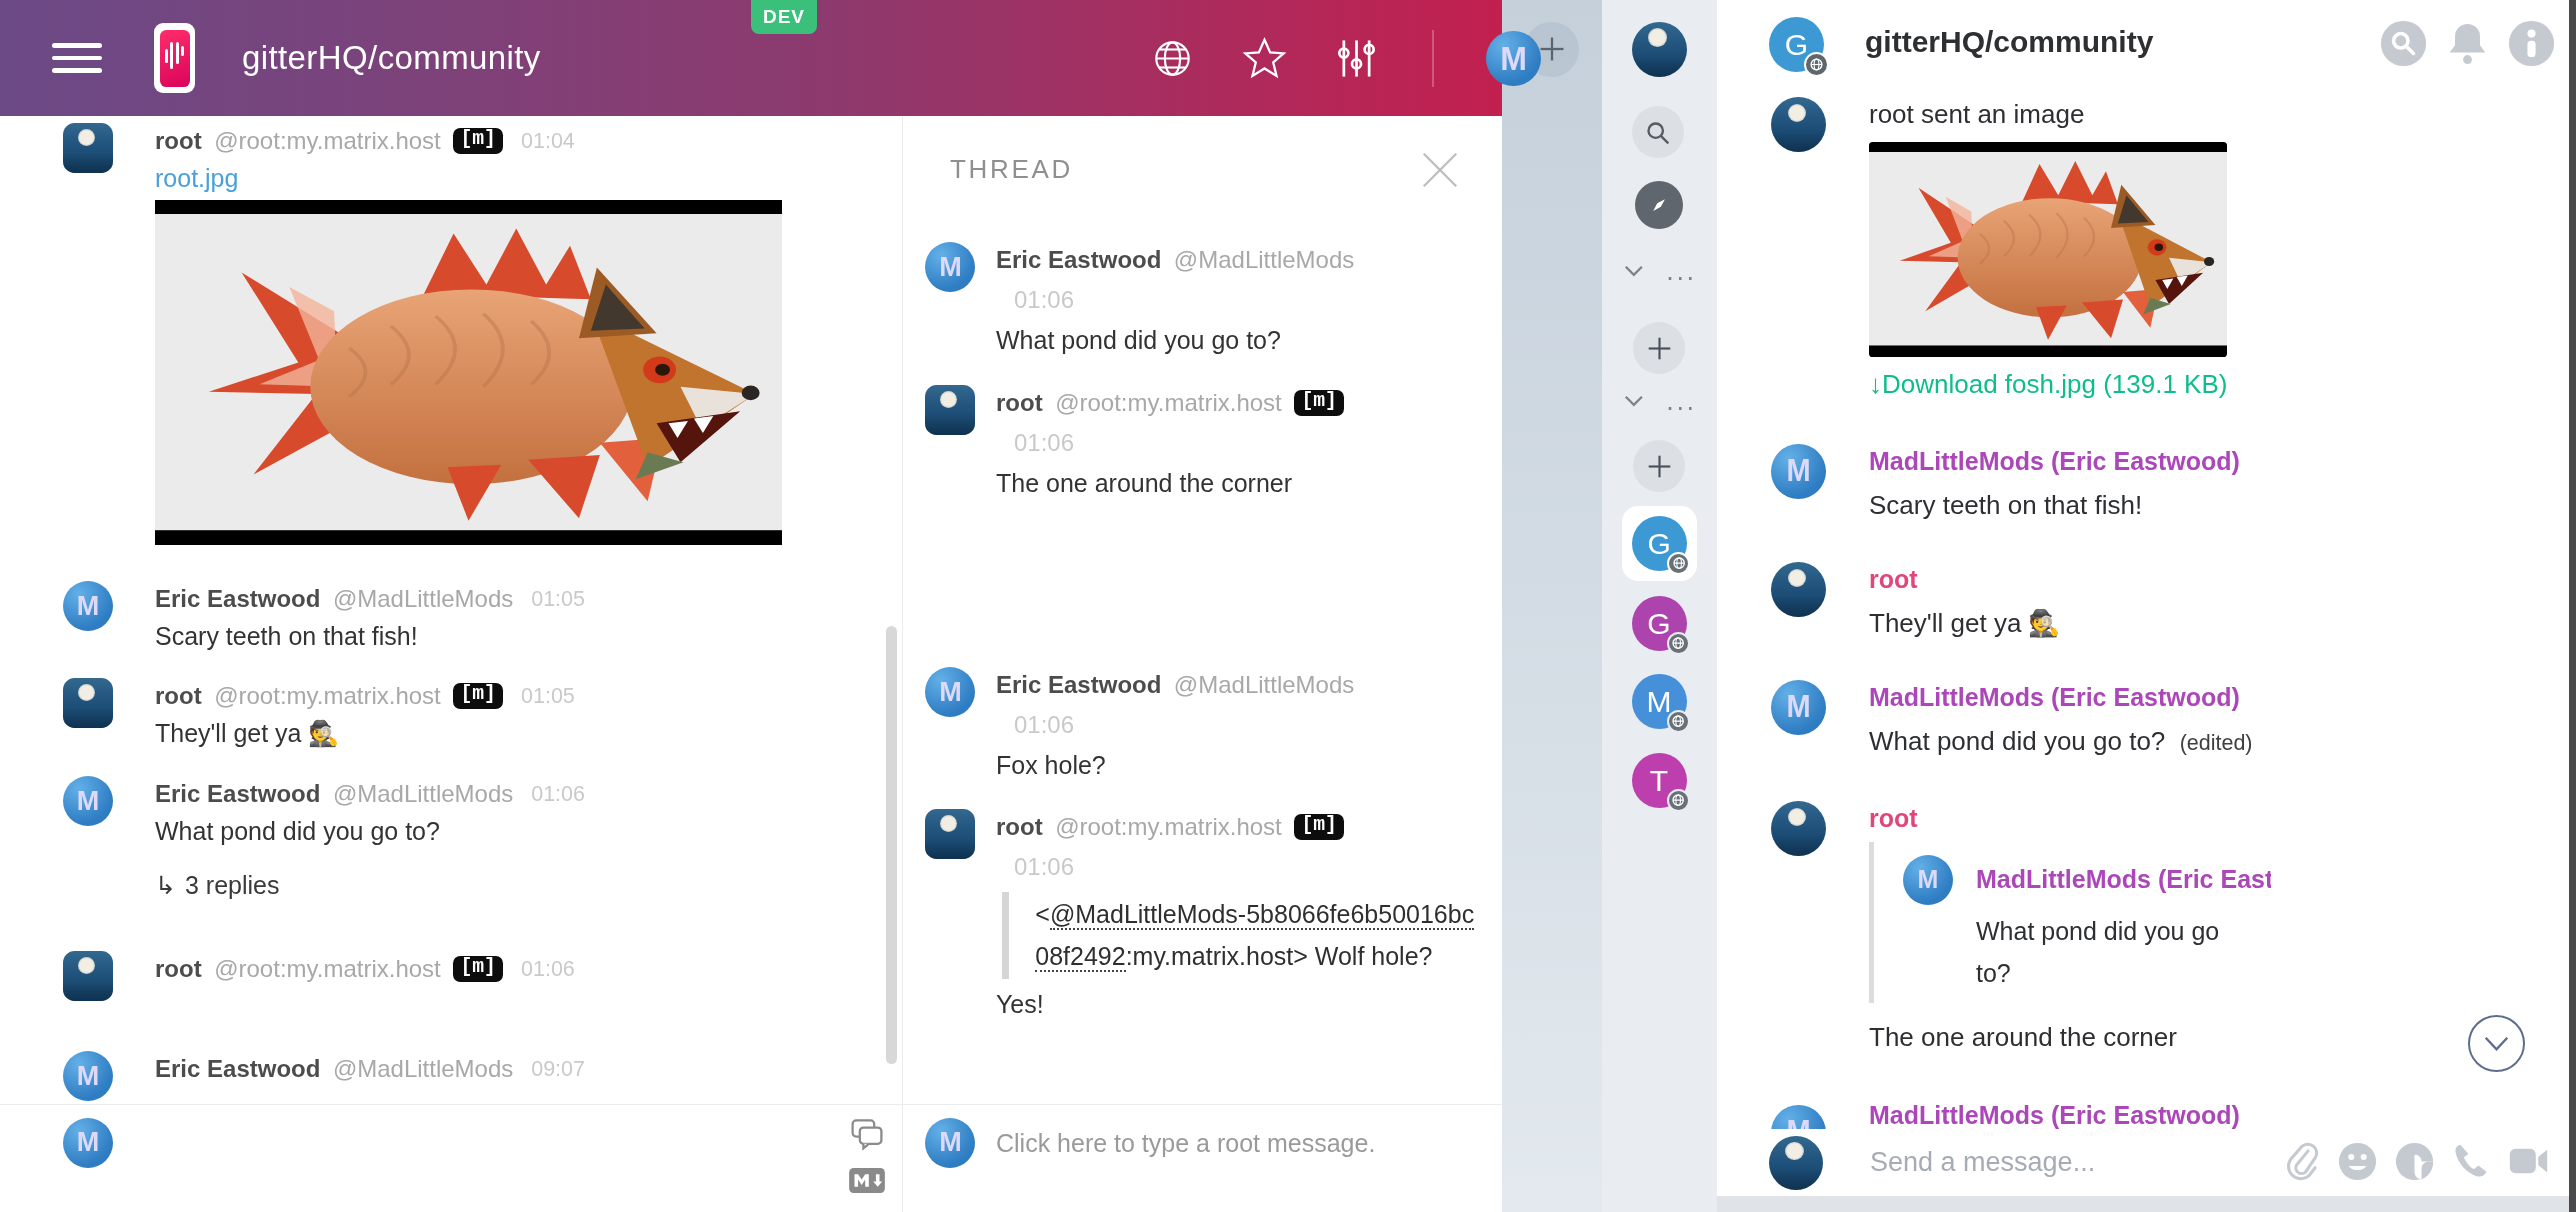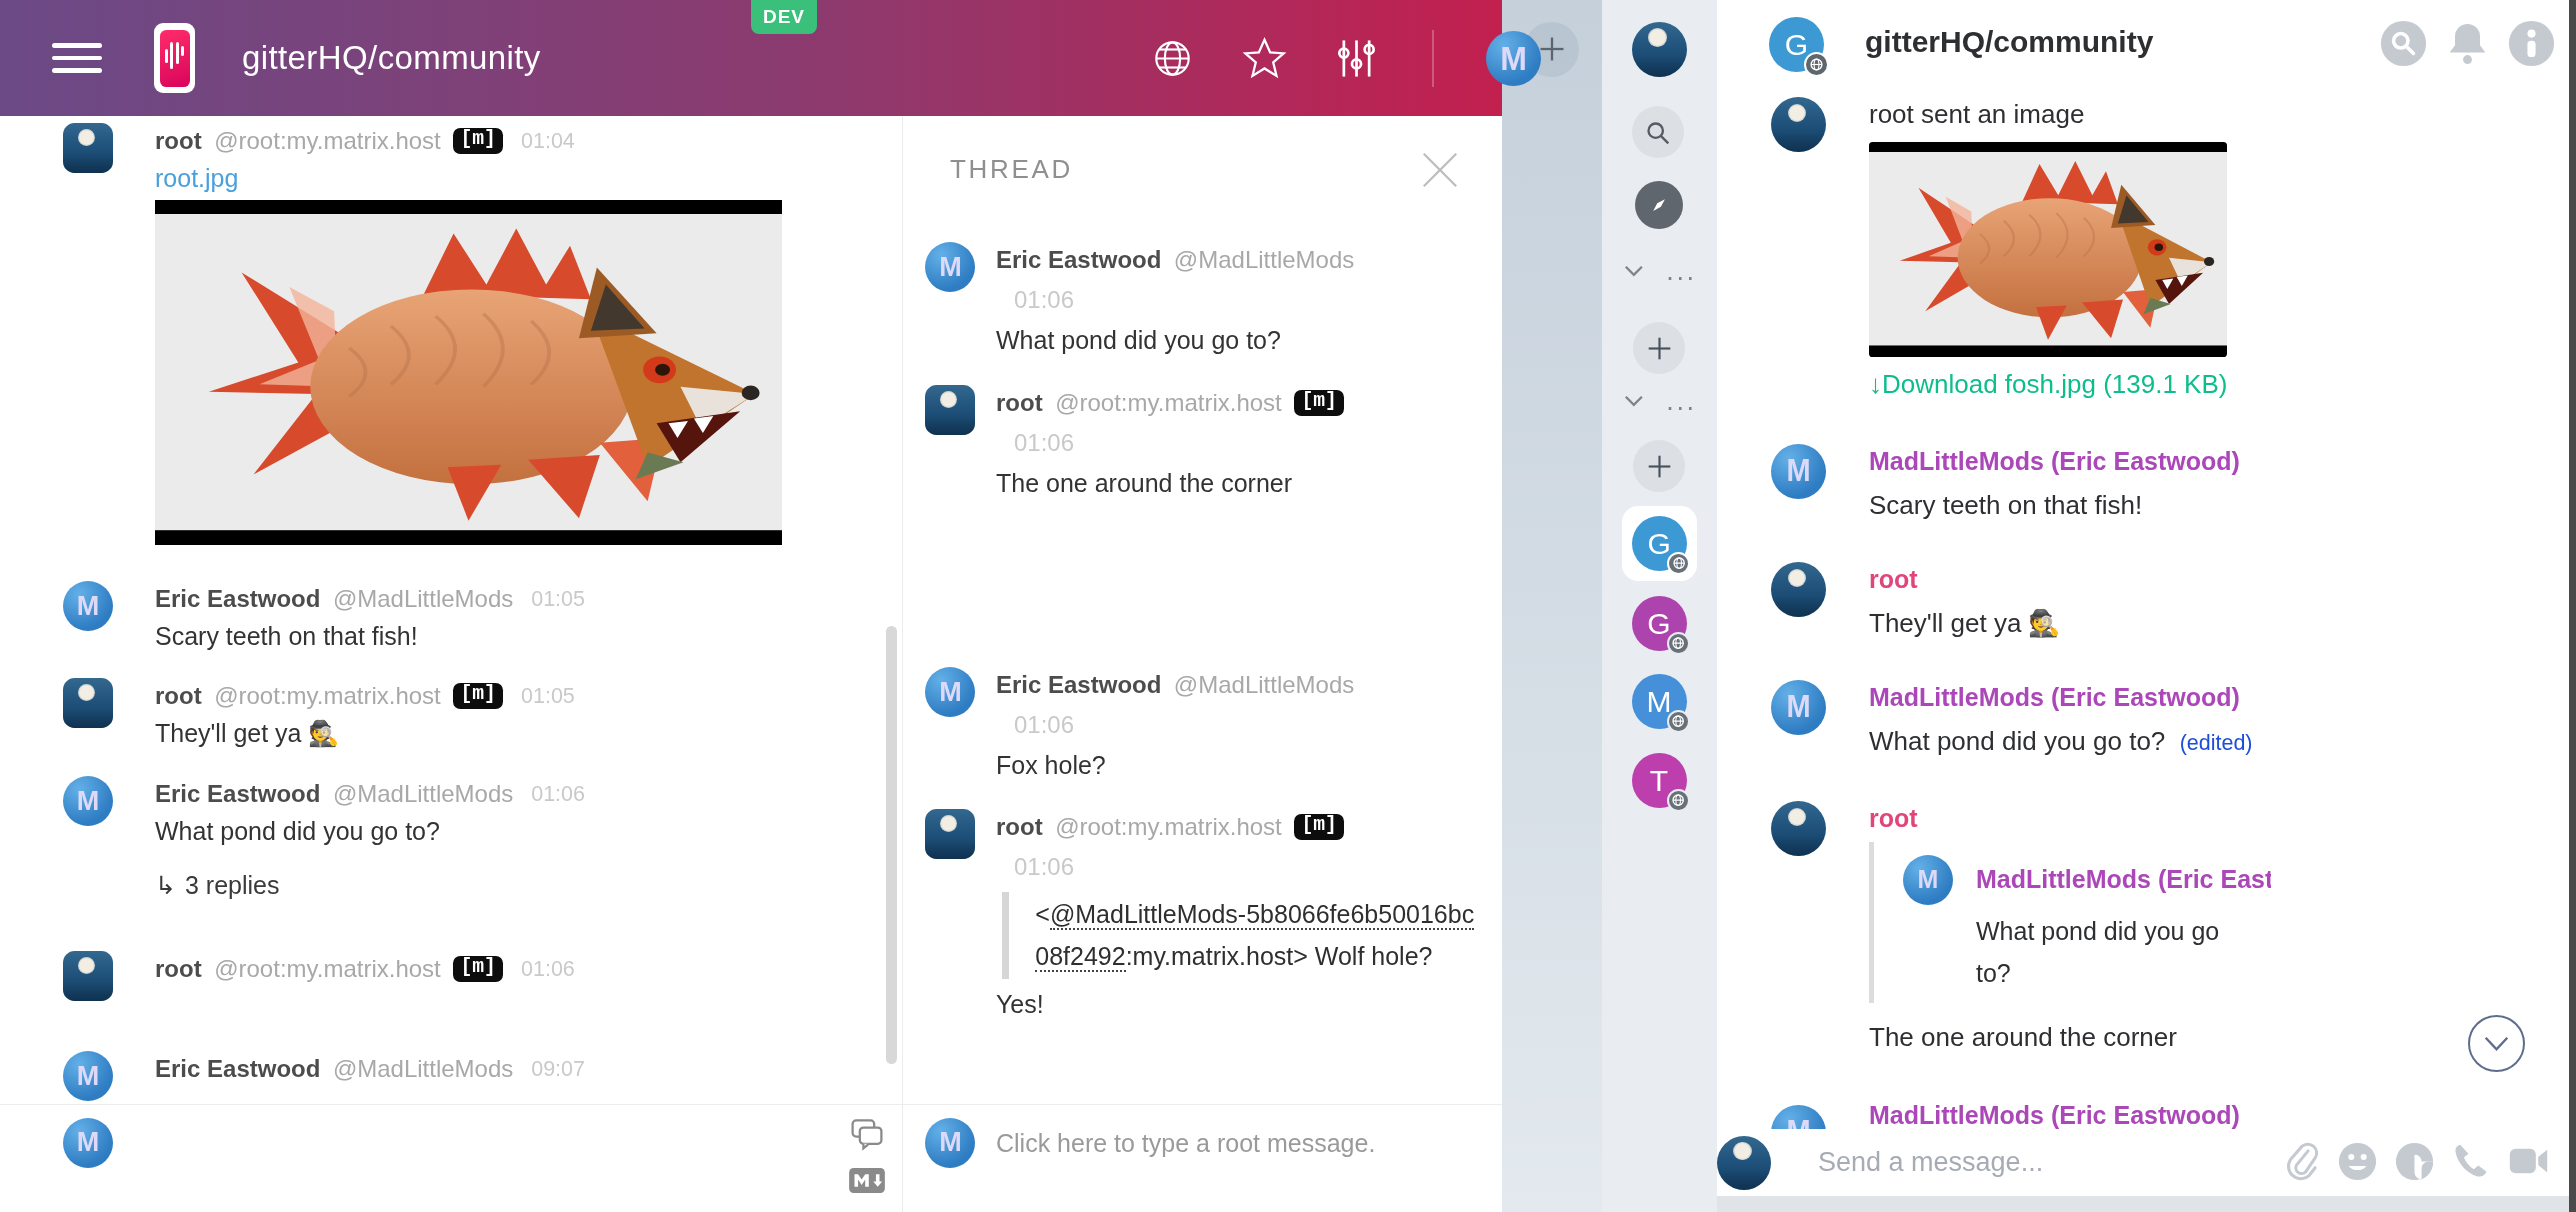--- a/index.html
+++ b/index.html
@@ -112,34 +112,34 @@
   .etitle { position:absolute; left:148px; top:25px; font-size:30px; font-weight:700; color:#2e2f32; }
   .eh-icons { position:absolute; left:662px; top:19.7px; display:flex; align-items:center; gap:16px; }
   .eh-icons .ic { width:48px; height:48px; display:flex; align-items:center; justify-content:center; cursor:pointer; }
 
   .erow { position:absolute; left:0; display:flex; padding-left:54px; width:1014px; }
   .ebody { margin-left:43px; width:644px; }
   .ename { font-size:25px; font-weight:700; line-height:34px; white-space:nowrap; }
   .purple { color:#ab47b8; }
   .pink { color:#e0457b; }
   .etext { font-size:26px; color:#2e2f32; line-height:36px; margin-top:9px; }
-  .edited { color:#1d4ed8; font-size:21.5px; margin-left:14.3px; font-weight:400; }
+  .edited { color:#404040; font-size:21.5px; margin-left:14.3px; font-weight:400; }
   .download { margin-top:12.5px; font-size:26px; color:#0dbd8b; cursor:pointer; }
   .notice { font-size:26px; color:#2e2f32; line-height:34px; }
   .equote { border-left:5.4px solid #dcdcdc; padding:12.5px 0 9px 29px; margin-top:7.2px; }
   .equote-head { display:flex; align-items:center; gap:23px; }
   .equote .eavatar { width:50px; height:50px; }
   .equote-name { font-size:25px; font-weight:700; color:#ab47b8; white-space:nowrap; overflow:hidden; width:295px; }
   .equote-text { margin-left:73px; margin-top:5.4px; font-size:25px; color:#2e2f32; line-height:42px; width:250px; }
   .jumpbtn { position:absolute; left:751px; top:1015px; width:57px; height:57px; border-radius:50%;
     border:2.7px solid #5f6d8c; background:#fff; display:flex; align-items:center; justify-content:center;
     cursor:pointer; z-index:9; }
   .clipped-row { position:absolute; top:1098px; height:36px; overflow:hidden; }
   .composer { position:absolute; left:0; top:1129px; width:852px; height:67px; background:#fff; z-index:10;
-    display:flex; align-items:center; }
+    display:flex; align-items:center; padding-left:52px; }
   .composer .eavatar { width:54px; height:54px; }
   .composer-ph { margin-left:47px; font-size:27px; color:#a6abb4; cursor:text; }
   .composer-icons { position:absolute; left:564px; top:12.5px; display:flex; gap:18px; }
   .composer-icons .ic { width:39px; height:39px; display:flex; align-items:center; justify-content:center; cursor:pointer; }
   .bottomstrip { position:absolute; left:0; top:1196px; width:852px; height:17px; background:#e0e4e8; z-index:11; }
   .rightedge { position:absolute; left:2569px; top:0; width:7.2px; height:1213px; background:#4a4a4a; z-index:40; }
 </style>
 </head>
 <body>
 

